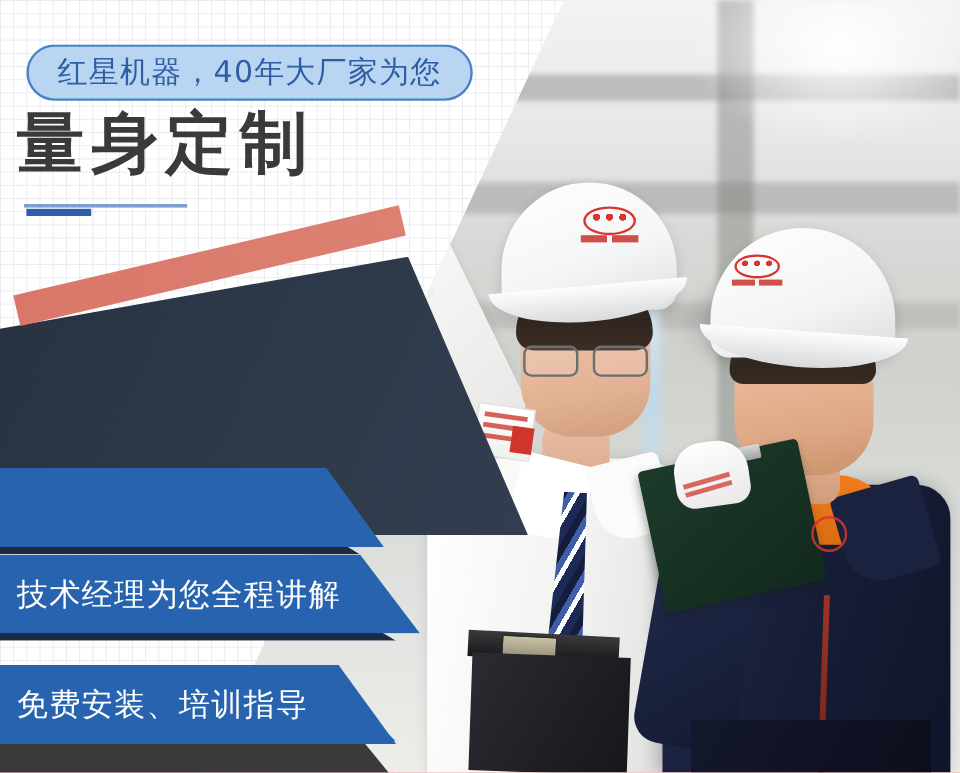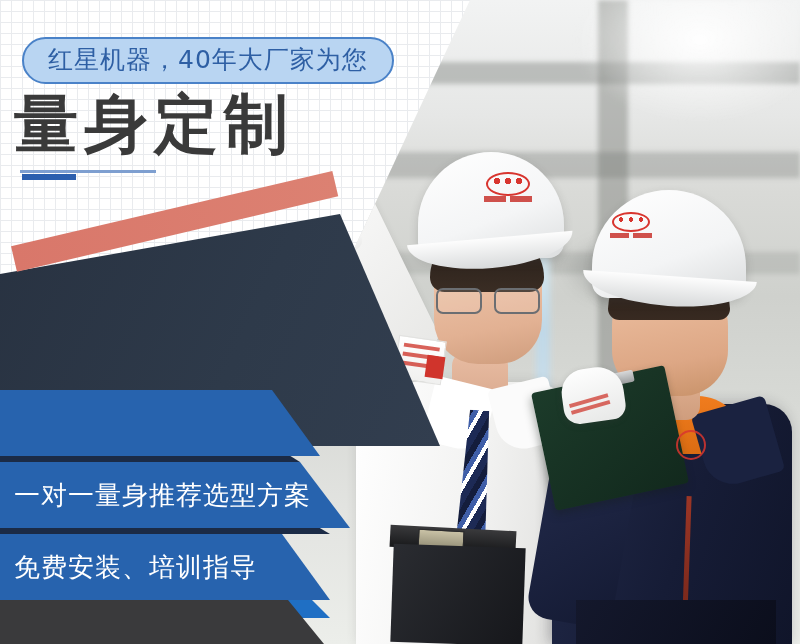--- a/index.html
+++ b/index.html
@@ -333,21 +333,21 @@
     background:#b9d5f2;
     color:#2e5fa4;
     font-size:25px;
     letter-spacing:1px;
     line-height:1;
     white-space:nowrap;
     font-family:"DejaVu Sans","Liberation Sans",sans-serif;
   }
   .headline{
     position:absolute;left:14px;top:92px;
-    font-size:64px;
+    font-size:56px;
     font-weight:bold;
     color:#3a3a3a;
     letter-spacing:6px;
     line-height:1;
     white-space:nowrap;
     font-family:"DejaVu Sans","Liberation Sans",sans-serif;
   }
   .rule-light{
     position:absolute;left:20px;top:170px;width:136px;height:3px;
     background:#7e9fd0;
@@ -386,21 +386,21 @@
   .bar2 .bar-shape{
     width:350px;background:#2763ae;
     clip-path:polygon(0 0, 300px 0, 350px 66px, 0 66px);
   }
   .sep2{
     position:absolute;left:0;top:514px;width:330px;height:20px;
     background:#1b2b46;
     clip-path:polygon(0 0, 296px 0, 330px 20px, 0 20px);
   }
 
-  .bar3{top:534px;width:330px;}
+  .bar3{top:554px;width:330px;}
   .bar3 .bar-shape{
     width:330px;background:#2763ae;
     clip-path:polygon(0 0, 282px 0, 330px 66px, 0 66px);
   }
   .footer-band{
     position:absolute;left:0;top:600px;width:324px;height:44px;
     background:#3a3a3c;
     clip-path:polygon(0 0, 288px 0, 324px 44px, 0 44px);
   }
   .footer-blue-tip{
@@ -481,21 +481,21 @@
   <div class="rule-light"></div>
   <div class="rule-dark"></div>
 
   <div class="bar bar1">
     <div class="bar-shape"></div>
   </div>
   <div class="sep1"></div>
 
   <div class="bar bar2">
     <div class="bar-shape"></div>
-    <span>一对一量身推荐选型方案</span>
+    <span>技术经理为您全程讲解</span>
   </div>
   <div class="sep2"></div>
 
   <div class="bar bar3">
     <div class="bar-shape"></div>
     <span>免费安装、培训指导</span>
   </div>
 
   <div class="footer-blue-tip"></div>
   <div class="footer-band"></div>

